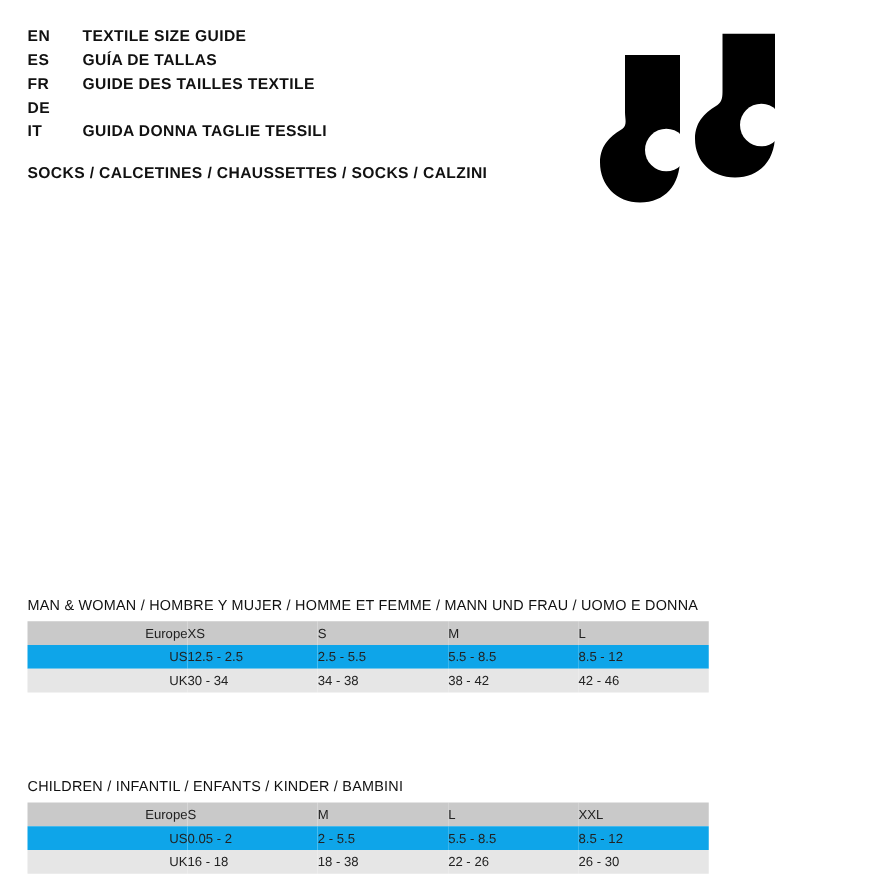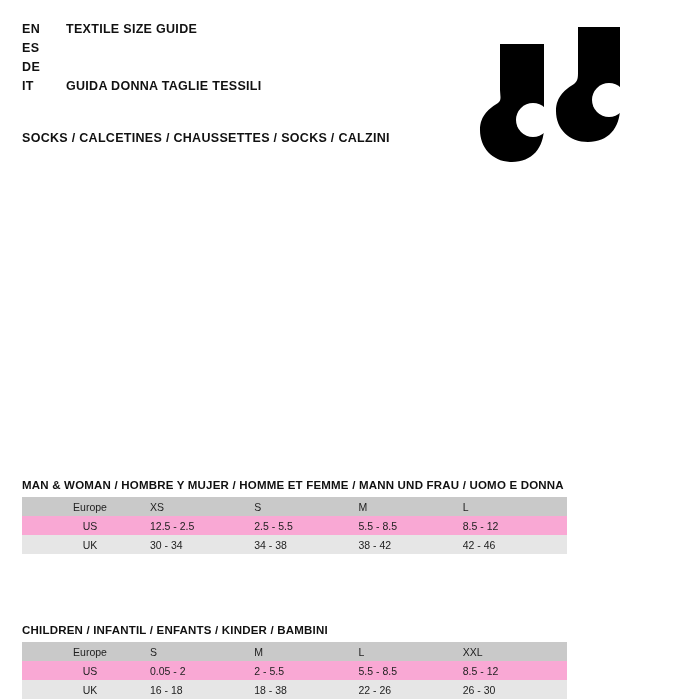--- a/index.html
+++ b/index.html
@@ -68,21 +68,21 @@
   .table-section {
     position: absolute;
     left: 22px;
     width: 545px;
   }
   #man-woman-section { top: 479px; }
   #children-section { top: 597px; margin-top: 27px; }
 
   .section-title {
     font-size: 11.5px;
-    font-weight: bold;
+    font-weight: normal;
     letter-spacing: 0.2px;
     color: #111;
     margin-bottom: 6px;
     white-space: nowrap;
   }
 
   table.size-table {
     border-collapse: collapse;
     width: 545px;
     table-layout: fixed;
@@ -91,38 +91,43 @@
     font-size: 10.5px;
     color: #222;
     height: 19px;
     padding: 0 0 0 8px;
     border: none;
   }
   table.size-table tr.head-row td {
     background: #c9c9c9;
   }
   table.size-table tr.row-alt td {
-    background: #f9a8d4;
+    background: #0ea5e9;
   }
   table.size-table tr.row-shade td {
     background: #e6e6e6;
   }
-  table.size-table td.c-label { width: 120px; text-align: center; }
+  table.size-table td.c-label { width: 120px; text-align: right; }
   table.size-table td.c-val { text-align: left; padding-left: 0; }
 </style>
 </head>
 <body>
 
 <div class="lang-block">
   <div class="lang-row">
     <span class="lang-code">EN</span>
     <span class="lang-title">TEXTILE SIZE GUIDE</span>
   </div>
   <div class="lang-row">
     <span class="lang-code">ES</span>
+    <span class="lang-title">GUÍA DE TALLAS</span>
+  </div>
+  <div class="lang-row">
+    <span class="lang-code">FR</span>
+    <span class="lang-title">GUIDE DES TAILLES TEXTILE</span>
   </div>
   <div class="lang-row">
     <span class="lang-code">DE</span>
   </div>
   <div class="lang-row">
     <span class="lang-code">IT</span>
     <span class="lang-title">GUIDA DONNA TAGLIE TESSILI</span>
   </div>
 </div>
 

